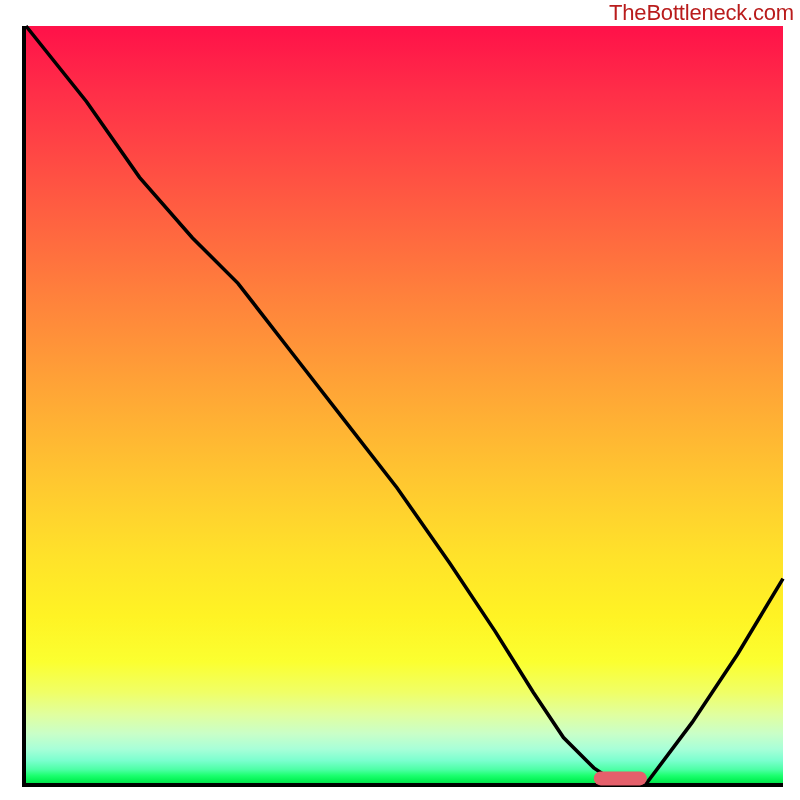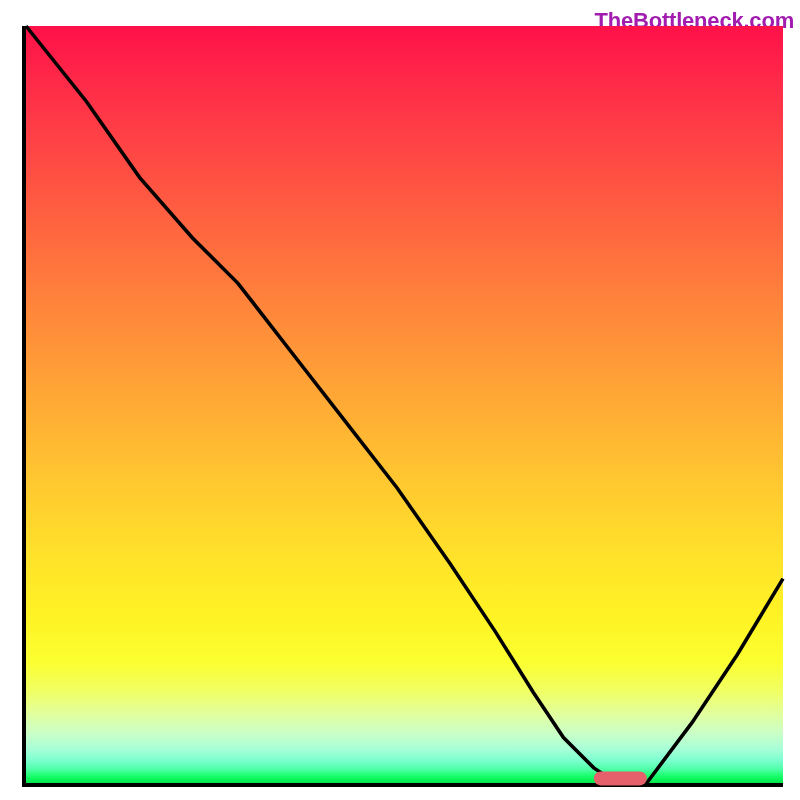--- a/index.html
+++ b/index.html
@@ -4,26 +4,26 @@
 <style>
   * { margin: 0; padding: 0; box-sizing: border-box; }
   html, body { width: 800px; height: 800px; background: #fff; overflow: hidden; }
   .figure {
     position: relative;
     width: 800px;
     height: 800px;
   }
   .attribution {
     position: absolute;
-    top: 8px;
+    top: 0;
     right: 6px;
     font-family: Arial, Helvetica, sans-serif;
     font-size: 22px;
-    font-weight: 700;
-    color: #a21caf;
+    font-weight: 400;
+    color: #b91c1c;
     letter-spacing: -0.2px;
   }
   .plot-frame {
     position: absolute;
     left: 22px;
     top: 26px;
     width: 761px;
     height: 761px;
     border-left: 4px solid #000;
     border-bottom: 4px solid #000;

